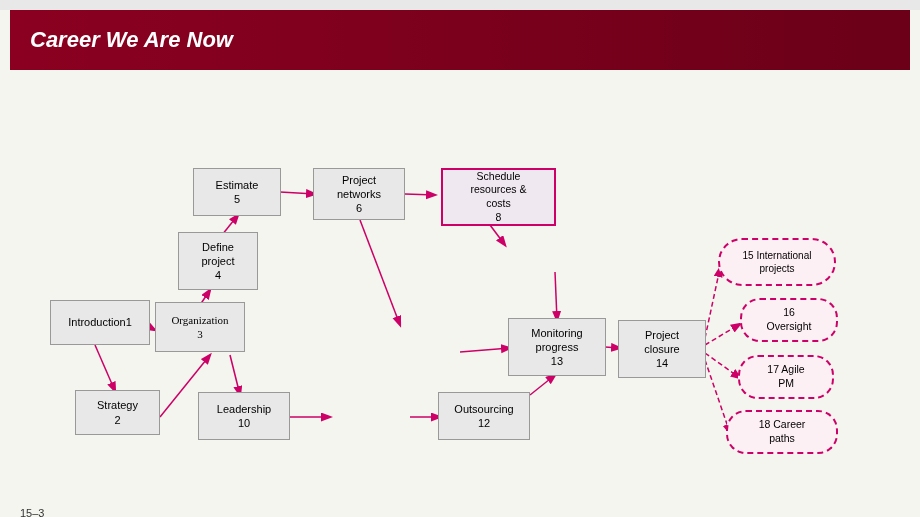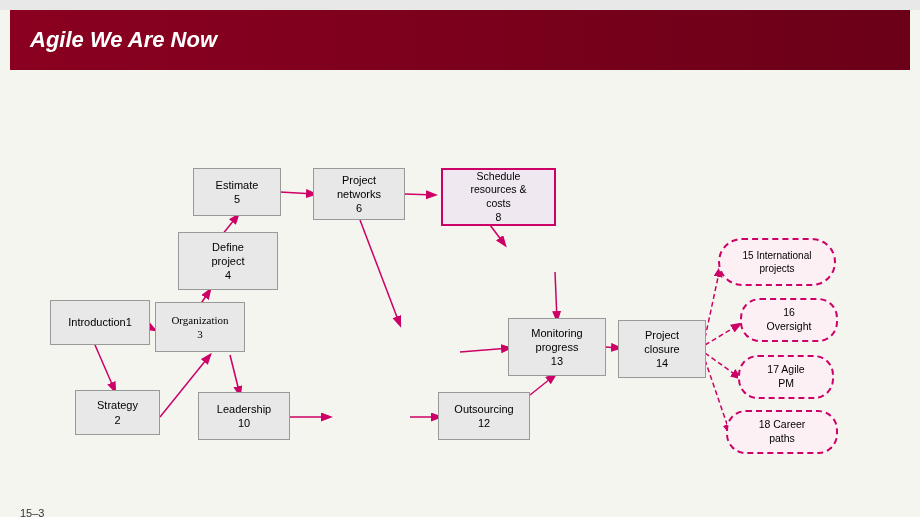--- a/index.html
+++ b/index.html
@@ -73,21 +73,21 @@
       left: 20px;
       font-size: 11px;
       color: #333;
     }
   </style>
 </head>
 <body>
 
 <div class="slide">
   <div class="header">
-    <span class="header-title">Agile We Are Now</span>
+    <span class="header-title">Career We Are Now</span>
   </div>
 
   <div class="diagram-area">
 
     <svg class="arrows">
 
       <defs>
         <marker id="arrow" markerWidth="8" markerHeight="8" refX="6" refY="3" orient="auto">
           <path d="M0,0 L0,6 L8,3 z" fill="#cc0066"></path>
         </marker>
@@ -136,21 +136,21 @@
 
       <line x1="160" y1="337" x2="210" y2="275" stroke="#cc0066" stroke-width="1.5" marker-end="url(#arrow)"></line>
     </svg>
 
     <div class="node" style="left:50px;top:220px;width:100px;height:45px;font-size:11px;">Introduction<br><span>1</span></div>
 
     <div class="node" style="left:75px;top:310px;width:85px;height:45px;">Strategy<br>2</div>
 
     <div class="node" style="left:155px;top:222px;width:90px;height:50px;font-family:Liberation Serif, serif;">Organization<br>3</div>
 
-    <div class="node" style="left:178px;top:152px;width:100px;height:58px;">Define<br>project<br>4</div>
+    <div class="node" style="left:178px;top:152px;width:80px;height:58px;">Define<br>project<br>4</div>
 
     <div class="node" style="left:193px;top:88px;width:88px;height:48px;">Estimate<br>5</div>
 
     <div class="node" style="left:313px;top:88px;width:92px;height:52px;">Project<br>networks<br>6</div>
 
 
     <div class="node highlighted" style="left:433px;top:88px;width:115px;height:58px;font-size:10.5px;margin-left:8px;">Schedule<br>resources &amp; costs<br>8</div>
 
 
     <div class="node" style="left:198px;top:312px;width:92px;height:48px;">Leadership<br>10</div>

